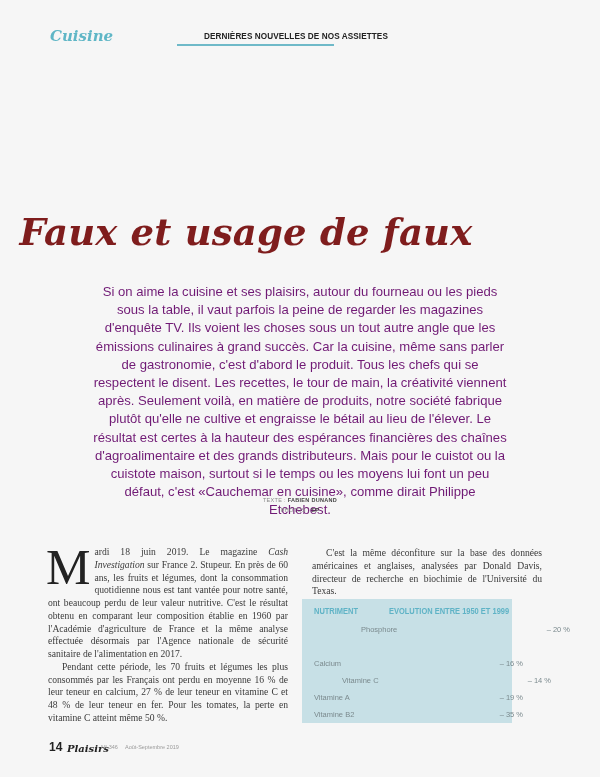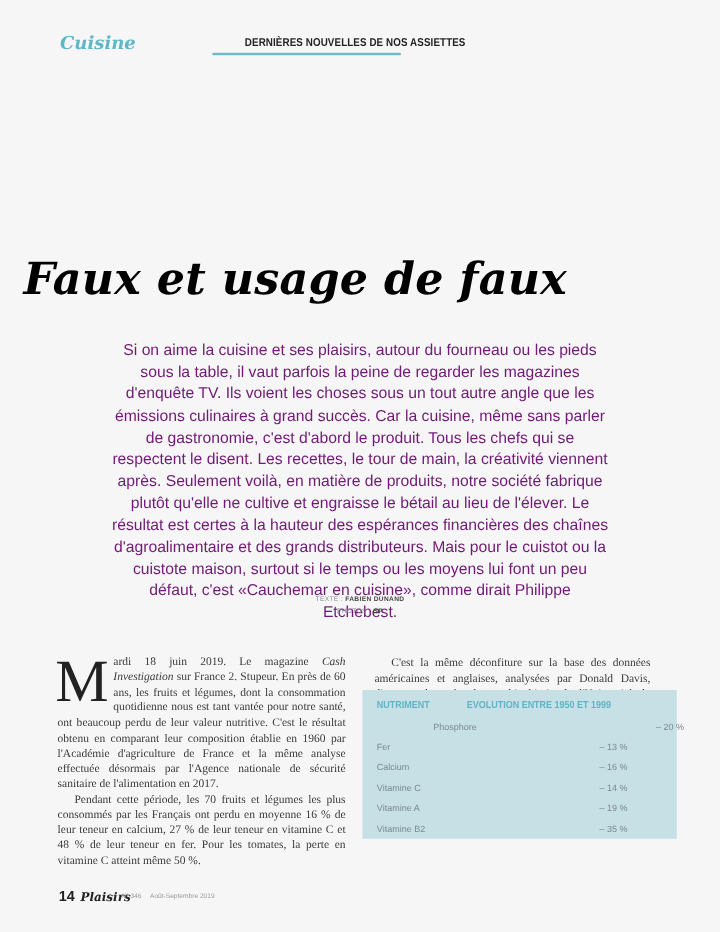--- a/index.html
+++ b/index.html
@@ -1,31 +1,31 @@
 <!DOCTYPE html>
 <html><head>
 <meta charset="utf-8">
 <style>
   html,body{margin:0;padding:0;}
   body{width:600px;height:777px;background:#f6f6f6;position:relative;overflow:hidden;font-family:"Liberation Serif",serif;color:#2a2a2a;}
   .abs{position:absolute;}
   .rubric{left:50px;top:27px;font-family:"DejaVu Serif",serif;font-style:italic;font-weight:bold;font-size:15px;color:#5fb6c6;}
   .section{left:204px;top:30px;font-family:"Liberation Sans",sans-serif;font-weight:bold;font-size:9.5px;color:#222;letter-spacing:0.1px;transform:scaleX(0.86);transform-origin:left top;white-space:nowrap;}
   .section-rule{left:177px;top:44px;width:157px;height:2px;background:#6fb9c8;}
-  .title{left:0;width:492px;top:210px;text-align:center;font-family:"DejaVu Serif",serif;font-style:italic;font-weight:bold;font-size:37px;color:#000000;letter-spacing:0.2px;}
+  .title{left:0;width:492px;top:210px;text-align:center;font-family:"DejaVu Serif",serif;font-style:italic;font-weight:bold;font-size:37px;color:#7f1d1d;letter-spacing:0.2px;}
   .chapo{left:92px;width:416px;top:283px;text-align:center;font-family:"Liberation Sans",sans-serif;font-size:13.1px;line-height:18.2px;color:#701a75;}
   .credits{left:0;width:600px;text-align:center;font-family:"Liberation Sans",sans-serif;font-size:5.5px;color:#8a8a8a;letter-spacing:0.3px;}
   .credits b{color:#444;}
   .col{font-family:"Liberation Serif",serif;font-size:9.6px;line-height:12.75px;color:#3a3a3a;text-align:justify;}
   .col-left{left:48px;top:546px;width:240px;}
   .col-right{left:312px;top:547px;width:230px;}
   .dropcap{float:left;font-family:"Liberation Serif",serif;font-size:50px;line-height:38px;font-weight:normal;color:#222;margin:2px 4px 0 -2px;}
   .indent{text-indent:14px;}
   p{margin:0;}
-  .table{left:302px;top:575px;width:262px;height:124px;background:#c7e0e6;}
+  .table{left:302px;top:599px;width:210px;height:124px;background:#c7e0e6;}
   .th{font-family:"Liberation Sans",sans-serif;font-weight:bold;font-size:8.5px;color:#5fb3c6;transform:scaleX(0.88);transform-origin:left top;white-space:nowrap;}
   .row{position:absolute;left:12px;width:209px;font-family:"Liberation Sans",sans-serif;font-size:7.5px;color:#7b8a8e;}
   .row .v{position:absolute;right:0;top:0;}
   .footer-num{left:49px;top:740px;font-family:"Liberation Sans",sans-serif;font-weight:bold;font-size:12px;color:#222;}
   .footer-mag{left:67px;top:743px;font-family:"DejaVu Serif",serif;font-style:italic;font-weight:bold;font-size:10px;color:#222;}
   .footer-issue{left:101px;top:744px;font-family:"Liberation Sans",sans-serif;font-size:5.5px;color:#9a9a9a;}
   .footer-date{left:125px;top:744px;font-family:"Liberation Sans",sans-serif;font-size:5.5px;color:#9a9a9a;}
 </style>
 </head>
 <body>
@@ -57,29 +57,25 @@
 </div>
 
 <div class="abs table">
   <div class="abs th" style="left:12px;top:7px;">NUTRIMENT</div>
   <div class="abs th" style="left:87px;top:7px;">EVOLUTION ENTRE 1950 ET 1999</div>
 
   <div class="row" style="top:26px;padding-left:47px;">
     <span>Phosphore</span>
     <span class="v">– 20 %</span>
   </div>
-  <div class="row" style="top:43px;">
-    <span>Fer</span>
-    <span class="v">– 13 %</span>
-  </div>
   <div class="row" style="top:60px;">
     <span>Calcium</span>
     <span class="v">– 16 %</span>
   </div>
-  <div class="row" style="top:77px;">
+  <div class="row" style="top:77px;margin-left:28px;">
     <span>Vitamine C</span>
     <span class="v">– 14 %</span>
   </div>
   <div class="row" style="top:94px;">
     <span>Vitamine A</span>
     <span class="v">– 19 %</span>
   </div>
   <div class="row" style="top:111px;">
     <span>Vitamine B2</span>
     <span class="v">– 35 %</span>

